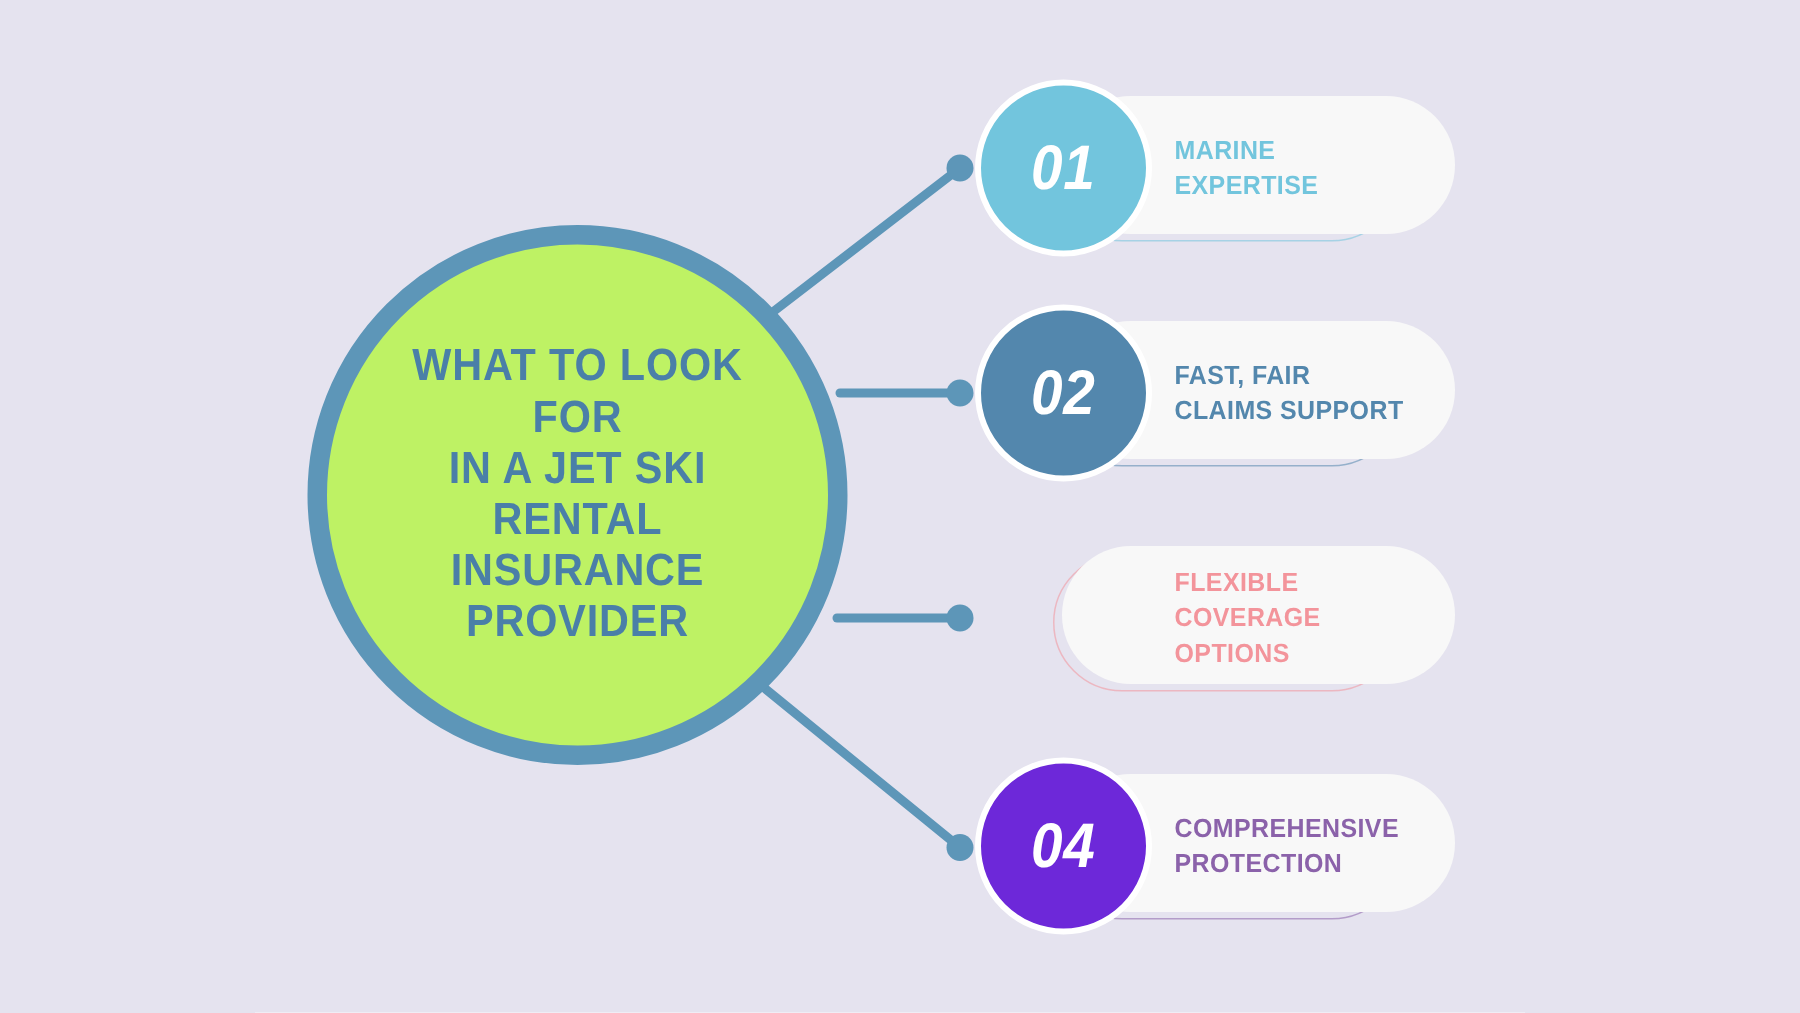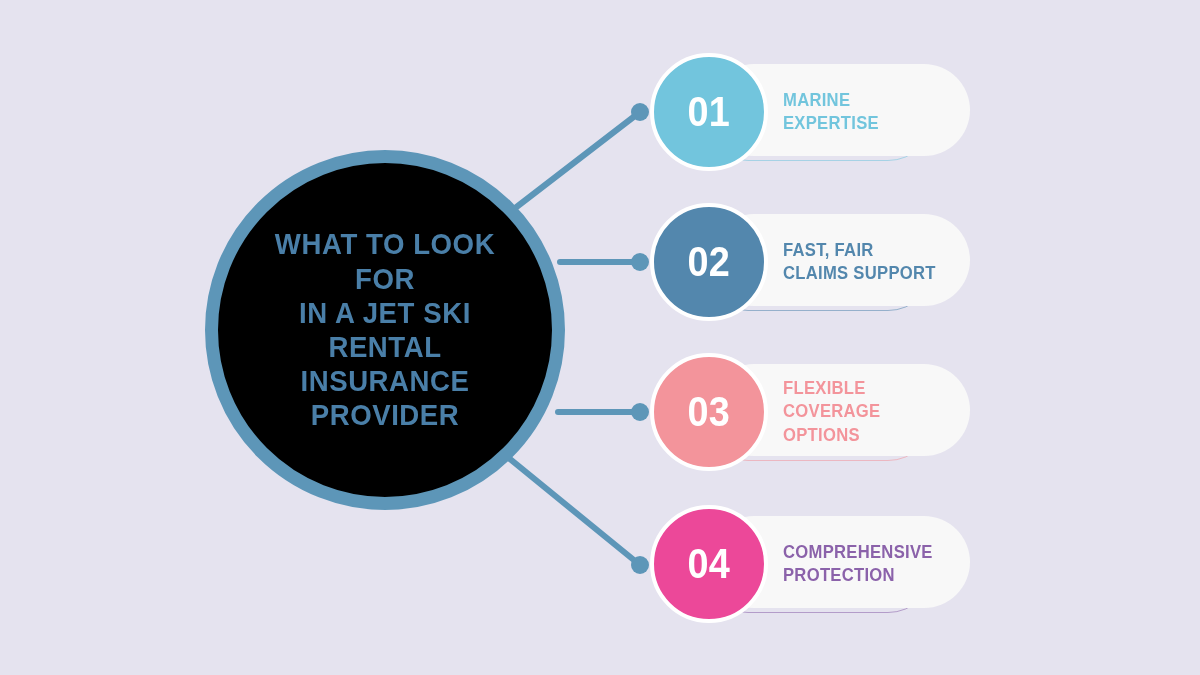--- a/index.html
+++ b/index.html
@@ -120,20 +120,21 @@
     left: 0;
     top: 0;
     width: 118px;
     height: 118px;
     border-radius: 50%;
     border: 4px solid #ffffff;
     box-sizing: border-box;
     display: flex;
     align-items: center;
     justify-content: center;
+    font-style: italic;
   }
   .item-number {
     font-family: "Liberation Sans Narrow", "Liberation Sans", sans-serif;
     font-weight: bold;
     font-size: 42px;
     letter-spacing: 0.5px;
     color: #ffffff;
     transform: scaleX(0.9);
   }
 </style>
@@ -151,21 +152,21 @@
       <circle cx="640" cy="262" r="9" stroke="none"></circle>
 
       <line x1="558" y1="412" x2="640" y2="412"></line>
       <circle cx="640" cy="412" r="9" stroke="none"></circle>
 
       <line x1="505" y1="455" x2="640" y2="565"></line>
       <circle cx="640" cy="565" r="9" stroke="none"></circle>
     </g>
   </svg>
 
-  <div id="central-hub" style="border-color: rgb(93, 150, 184); background: #000000;">
+  <div id="central-hub" style="border-color: rgb(93, 150, 184); background: #bef264;">
     <div id="central-title" style="color: rgb(74, 127, 168);">WHAT TO LOOK FOR
 IN A JET SKI
 RENTAL INSURANCE
 PROVIDER</div>
   </div>
 
   <div class="item-row" data-row="0">
     <div class="item-pill-echo" style="color: rgb(114, 197, 221);"></div>
     <div class="item-pill" style="background: rgb(248, 248, 248);"></div>
     <div class="item-label" style="color: rgb(114, 197, 221);">MARINE
@@ -184,28 +185,25 @@
       <span class="item-number">02</span>
     </div>
   </div>
 
   <div class="item-row" data-row="2">
     <div class="item-pill-echo" style="color: rgb(243, 148, 155);"></div>
     <div class="item-pill" style="background: rgb(248, 248, 248);"></div>
     <div class="item-label" style="color: rgb(243, 148, 155);">FLEXIBLE
 COVERAGE
 OPTIONS</div>
-    <div class="item-badge" style="background: rgb(243, 148, 155);">
-      <span class="item-number">03</span>
-    </div>
   </div>
 
   <div class="item-row" data-row="3">
     <div class="item-pill-echo" style="color: rgb(139, 98, 170);"></div>
     <div class="item-pill" style="background: rgb(248, 248, 248);"></div>
     <div class="item-label" style="color: rgb(139, 98, 170);">COMPREHENSIVE
 PROTECTION</div>
-    <div class="item-badge" style="background: #ec4899; text-align: right;">
+    <div class="item-badge" style="background: #6d28d9; text-align: right;">
       <span class="item-number">04</span>
     </div>
   </div>
 
 </div>
 
 </body></html>

